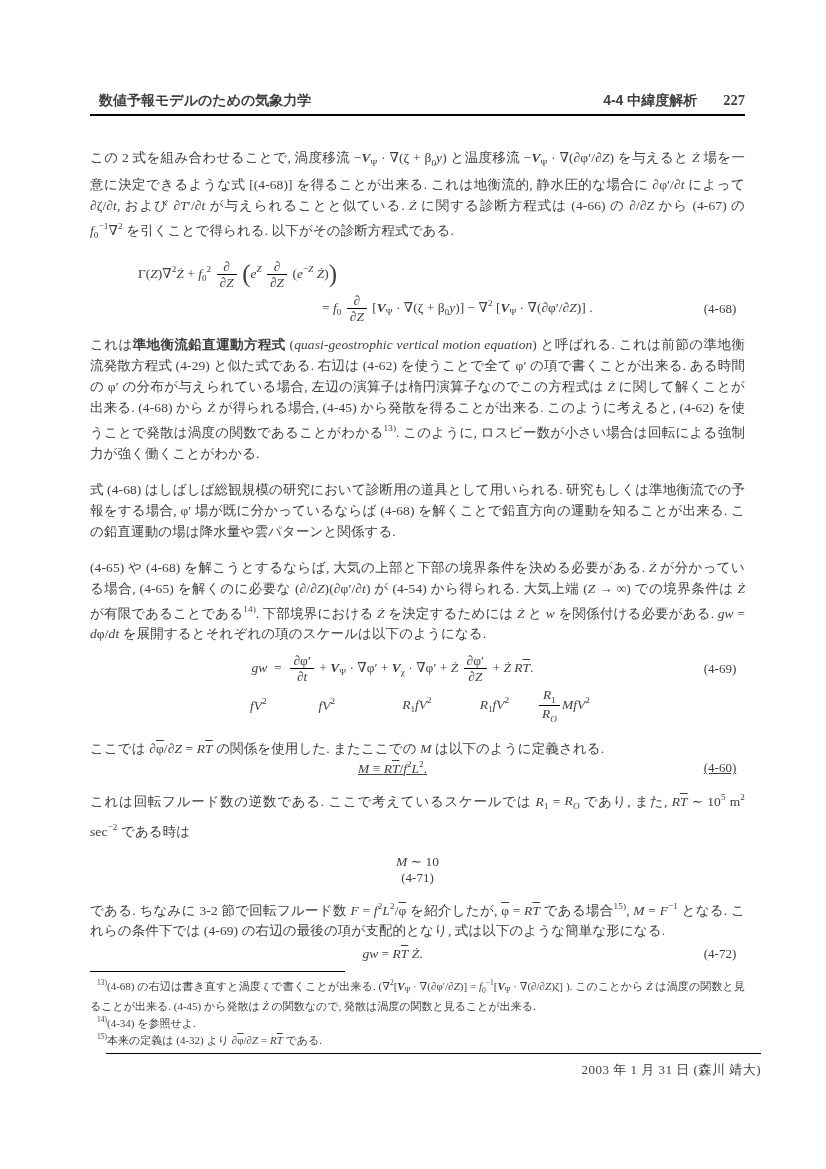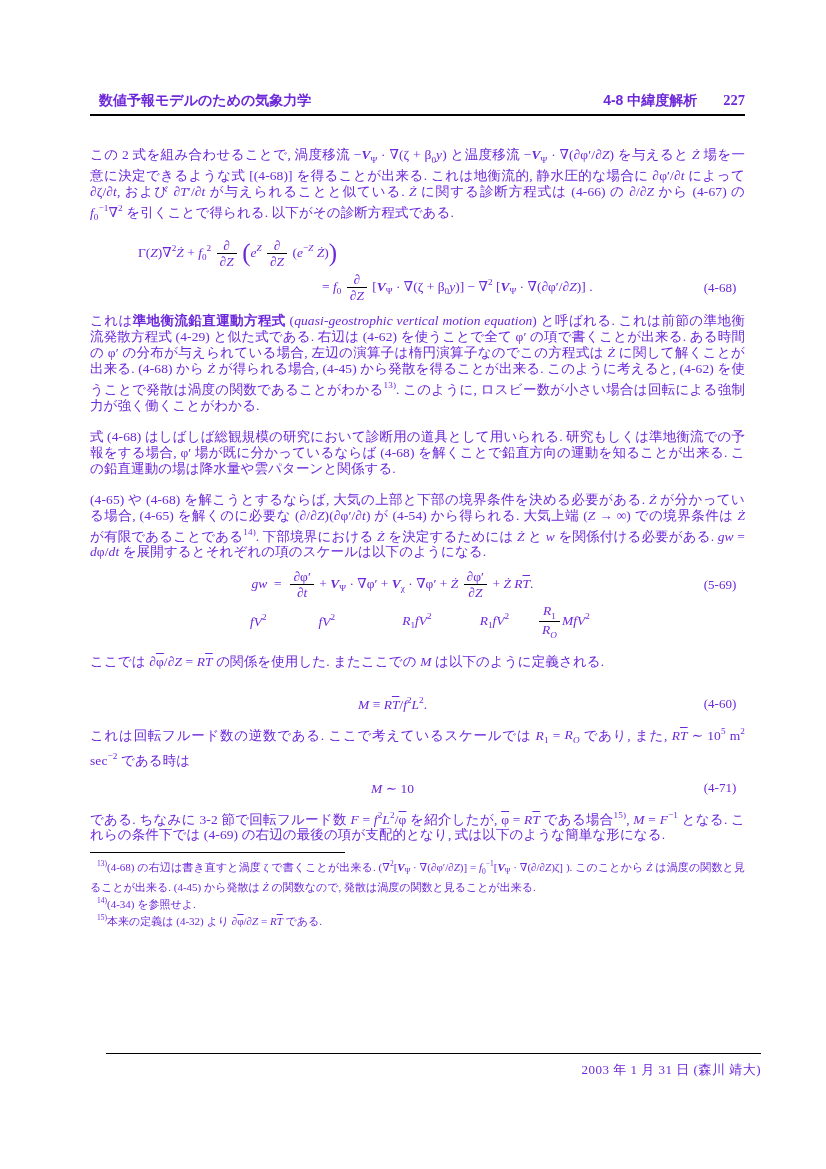--- a/index.html
+++ b/index.html
@@ -1,38 +1,38 @@
 <!DOCTYPE html>
 <html><head>
 <meta charset="utf-8">
 <style>
   html,body{margin:0;padding:0;background:#ffffff;}
   .page{
     position:relative;
     width:826px;height:1169px;
-    background:#ffffff;color:#6d28d9;
+    background:#ffffff;color:#404040;
     font-family:"Liberation Serif","DejaVu Serif",serif;
     overflow:hidden;
   }
   .content{position:absolute;left:90px;top:0;width:655px;}
 
   
   .runhead{
     display:flex;justify-content:space-between;align-items:baseline;
     margin-top:92px;padding-bottom:4px;border-bottom:2px solid #000;
     font-family:"Liberation Sans","DejaVu Sans",sans-serif;
     font-weight:bold;font-size:14px;
   }
   .runhead .left{padding-left:9px;}
   .runhead .rightgrp{display:flex;align-items:baseline;gap:26px;}
   .runhead .pageno{font-family:"Liberation Serif","DejaVu Serif",serif;font-size:14.5px;}
 
   
   .para{
-    font-size:13.5px;line-height:16px;text-align:justify;
+    font-size:13.5px;line-height:21px;text-align:justify;
     margin:0;letter-spacing:0.1px;
   }
   .mt-first{margin-top:31px;}
   .gap-s{margin-top:10px;}
   .gap-m{margin-top:15px;}
 
   
   .eq{font-size:13.5px;}
   .eqrow{display:flex;align-items:center;}
   .eqbody{flex:1;text-align:center;}
@@ -51,43 +51,43 @@
   .eq468 .l2 .b{flex:1;text-align:left;margin-left:232px;}
 
   .eq469{margin-top:9px;}
   .scales{display:flex;align-items:center;padding-left:160px;font-size:13.5px;margin-top:2px;}
   .scales .s{display:inline-block;}
   .scales .s1{margin-right:52px;}
   .scales .s2{margin-right:67px;}
   .scales .s3{margin-right:48px;}
   .scales .s4{margin-right:28px;}
 
-  .eq470{margin-top:25px;}
-  .eq471{margin-top:11px;}
+  .eq470{margin-top:0;text-decoration:underline;}
+  .eq471{margin-top:11px;flex-direction:column;}
   .eq472{margin-top:5px;}
 
   
   .fnrule{width:255px;border-top:1px solid #000;margin:9px 0 4px 0;}
   .footnote{font-size:11px;line-height:14.5px;text-align:justify;text-indent:7px;margin:0;}
 
   
   .footer{position:absolute;left:106px;width:655px;top:1053px;}
   .footer .rule{border-top:1.5px solid #000;}
   .footer .date{text-align:right;font-size:13px;padding-top:7px;letter-spacing:0.5px;}
 </style>
 </head>
 <body>
 
 <div class="page">
   <div class="content">
 
     <div class="runhead">
       <span class="left">数値予報モデルのための気象力学</span>
       <span class="rightgrp">
-        <span>4-8 中緯度解析</span>
+        <span>4-4 中緯度解析</span>
         <span class="pageno">227</span>
       </span>
     </div>
 
     <p class="para mt-first">この 2 式を組み合わせることで, 渦度移流 −<b><i>V</i></b><sub>Ψ</sub> · ∇(ζ + β<sub>0</sub><i>y</i>) と温度移流 −<b><i>V</i></b><sub>Ψ</sub> · ∇(∂φ′/∂<i>Z</i>) を与えると <i>Ż</i> 場を一意に決定できるような式 [(4-68)] を得ることが出来る. これは地衡流的, 静水圧的な場合に ∂φ′/∂<i>t</i> によって ∂ζ/∂<i>t</i>, および ∂<i>T</i>′/∂<i>t</i> が与えられることと似ている. <i>Ż</i> に関する診断方程式は (4-66) の ∂/∂<i>Z</i> から (4-67) の <i>f</i><sub>0</sub><sup>−1</sup>∇<sup>2</sup> を引くことで得られる. 以下がその診断方程式である.</p>
 
     <div class="eq eq468">
       <div class="l1">Γ(<i>Z</i>)∇<sup>2</sup><i>Ż</i> + <i>f</i><sub>0</sub><sup>2</sup> <span class="frac"><span class="fn">∂</span><span class="fd">∂<i>Z</i></span></span> <span class="bp">(</span><i>e</i><sup><i>Z</i></sup> <span class="frac"><span class="fn">∂</span><span class="fd">∂<i>Z</i></span></span> (<i>e</i><sup>−<i>Z</i></sup> <i>Ż</i>)<span class="bp">)</span></div>
       <div class="l2">
         <span class="b">= <i>f</i><sub>0</sub> <span class="frac"><span class="fn">∂</span><span class="fd">∂<i>Z</i></span></span> [<b><i>V</i></b><sub>Ψ</sub> · ∇(ζ + β<sub>0</sub><i>y</i>)] − ∇<sup>2</sup> [<b><i>V</i></b><sub>Ψ</sub> · ∇(∂φ′/∂<i>Z</i>)] .</span>
@@ -97,21 +97,21 @@
 
     <p class="para gap-s">これは<b>準地衡流鉛直運動方程式</b> (<i>quasi-geostrophic vertical motion equation</i>) と呼ばれる. これは前節の準地衡流発散方程式 (4-29) と似た式である. 右辺は (4-62) を使うことで全て φ′ の項で書くことが出来る. ある時間の φ′ の分布が与えられている場合, 左辺の演算子は楕円演算子なのでこの方程式は <i>Ż</i> に関して解くことが出来る. (4-68) から <i>Ż</i> が得られる場合, (4-45) から発散を得ることが出来る. このように考えると, (4-62) を使うことで発散は渦度の関数であることがわかる<sup>13)</sup>. このように, ロスビー数が小さい場合は回転による強制力が強く働くことがわかる.</p>
 
     <p class="para gap-m">式 (4-68) はしばしば総観規模の研究において診断用の道具として用いられる. 研究もしくは準地衡流での予報をする場合, φ′ 場が既に分かっているならば (4-68) を解くことで鉛直方向の運動を知ることが出来る. この鉛直運動の場は降水量や雲パターンと関係する.</p>
 
     <p class="para gap-m">(4-65) や (4-68) を解こうとするならば, 大気の上部と下部の境界条件を決める必要がある. <i>Ż</i> が分かっている場合, (4-65) を解くのに必要な (∂/∂<i>Z</i>)(∂φ′/∂<i>t</i>) が (4-54) から得られる. 大気上端 (<i>Z</i> → ∞) での境界条件は <i>Ż</i> が有限であることである<sup>14)</sup>. 下部境界における <i>Ż</i> を決定するためには <i>Ż</i> と <i>w</i> を関係付ける必要がある. <i>gw</i> = <i>d</i>φ/<i>dt</i> を展開するとそれぞれの項のスケールは以下のようになる.</p>
 
     <div class="eq eq469">
       <div class="eqrow">
         <span class="eqbody"><i>gw</i> &nbsp;=&nbsp; <span class="frac"><span class="fn">∂φ′</span><span class="fd">∂<i>t</i></span></span> + <b><i>V</i></b><sub>Ψ</sub> · ∇φ′ + <b><i>V</i></b><sub>χ</sub> · ∇φ′ + <i>Ż</i> <span class="frac"><span class="fn">∂φ′</span><span class="fd">∂<i>Z</i></span></span> + <i>Ż</i> <i>R</i><i class="ol">T</i>.</span>
-        <span class="eqno">(5-69)</span>
+        <span class="eqno">(4-69)</span>
       </div>
       <div class="scales">
         <span class="s s1"><i>fV</i><sup>2</sup></span>
         <span class="s s2"><i>fV</i><sup>2</sup></span>
         <span class="s s3"><i>R</i><sub>1</sub><i>fV</i><sup>2</sup></span>
         <span class="s s4"><i>R</i><sub>1</sub><i>fV</i><sup>2</sup></span>
         <span class="s s5"><span class="frac"><span class="fn"><i>R</i><sub>1</sub></span><span class="fd"><i>R<sub>O</sub></i></span></span><i>MfV</i><sup>2</sup></span>
       </div>
     </div>
 
@@ -124,20 +124,24 @@
 
     <p class="para gap-s">これは回転フルード数の逆数である. ここで考えているスケールでは <i>R</i><sub>1</sub> = <i>R<sub>O</sub></i> であり, また, <i>R</i><i class="ol">T</i> ∼ 10<sup>5</sup> m<sup>2</sup> sec<sup>−2</sup> である時は</p>
 
     <div class="eq eq471 eqrow">
       <span class="eqbody"><i>M</i> ∼ 10</span>
       <span class="eqno">(4-71)</span>
     </div>
 
     <p class="para gap-s">である. ちなみに 3-2 節で回転フルード数 <i>F</i> = <i>f</i><sup>2</sup><i>L</i><sup>2</sup>/<span class="ol">φ</span> を紹介したが, <span class="ol">φ</span> = <i>R</i><i class="ol">T</i> である場合<sup>15)</sup>, <i>M</i> = <i>F</i><sup>−1</sup> となる. これらの条件下では (4-69) の右辺の最後の項が支配的となり, 式は以下のような簡単な形になる.</p>
 
+    <div class="eq eq472 eqrow">
+      <span class="eqbody"><i>gw</i> = <i>R</i><i class="ol">T</i> <i>Ż</i>.</span>
+      <span class="eqno">(4-72)</span>
+    </div>
 
     <div class="fnrule"></div>
     <p class="footnote"><sup>13)</sup>(4-68) の右辺は書き直すと渦度 ζ で書くことが出来る. (∇<sup>2</sup>[<b><i>V</i></b><sub>Ψ</sub> · ∇(∂φ′/∂<i>Z</i>)] = <i>f</i><sub>0</sub><sup>−1</sup>[<b><i>V</i></b><sub>Ψ</sub> · ∇(∂/∂<i>Z</i>)ζ] ). このことから <i>Ż</i> は渦度の関数と見ることが出来る. (4-45) から発散は <i>Ż</i> の関数なので, 発散は渦度の関数と見ることが出来る.</p>
     <p class="footnote"><sup>14)</sup>(4-34) を参照せよ.</p>
     <p class="footnote"><sup>15)</sup>本来の定義は (4-32) より ∂<span class="ol">φ</span>/∂<i>Z</i> = <i>R</i><i class="ol">T</i> である.</p>
 
   </div>
 
   <div class="footer">
     <div class="rule"></div>

